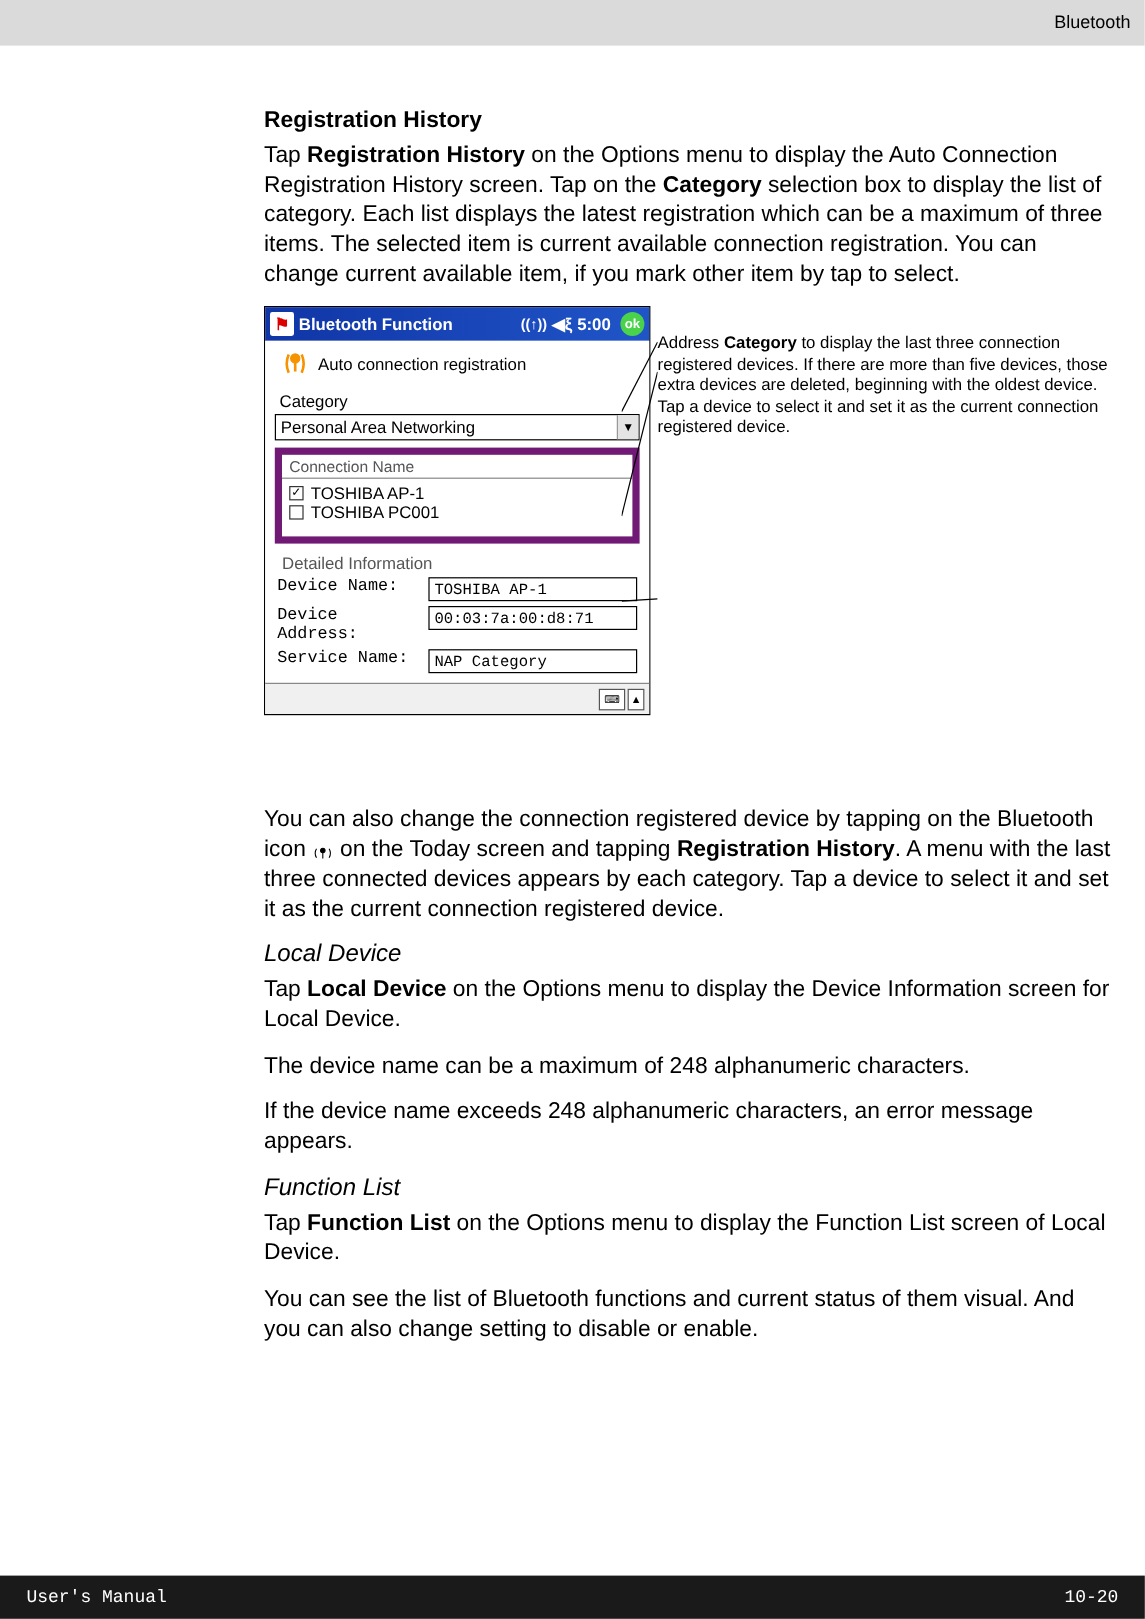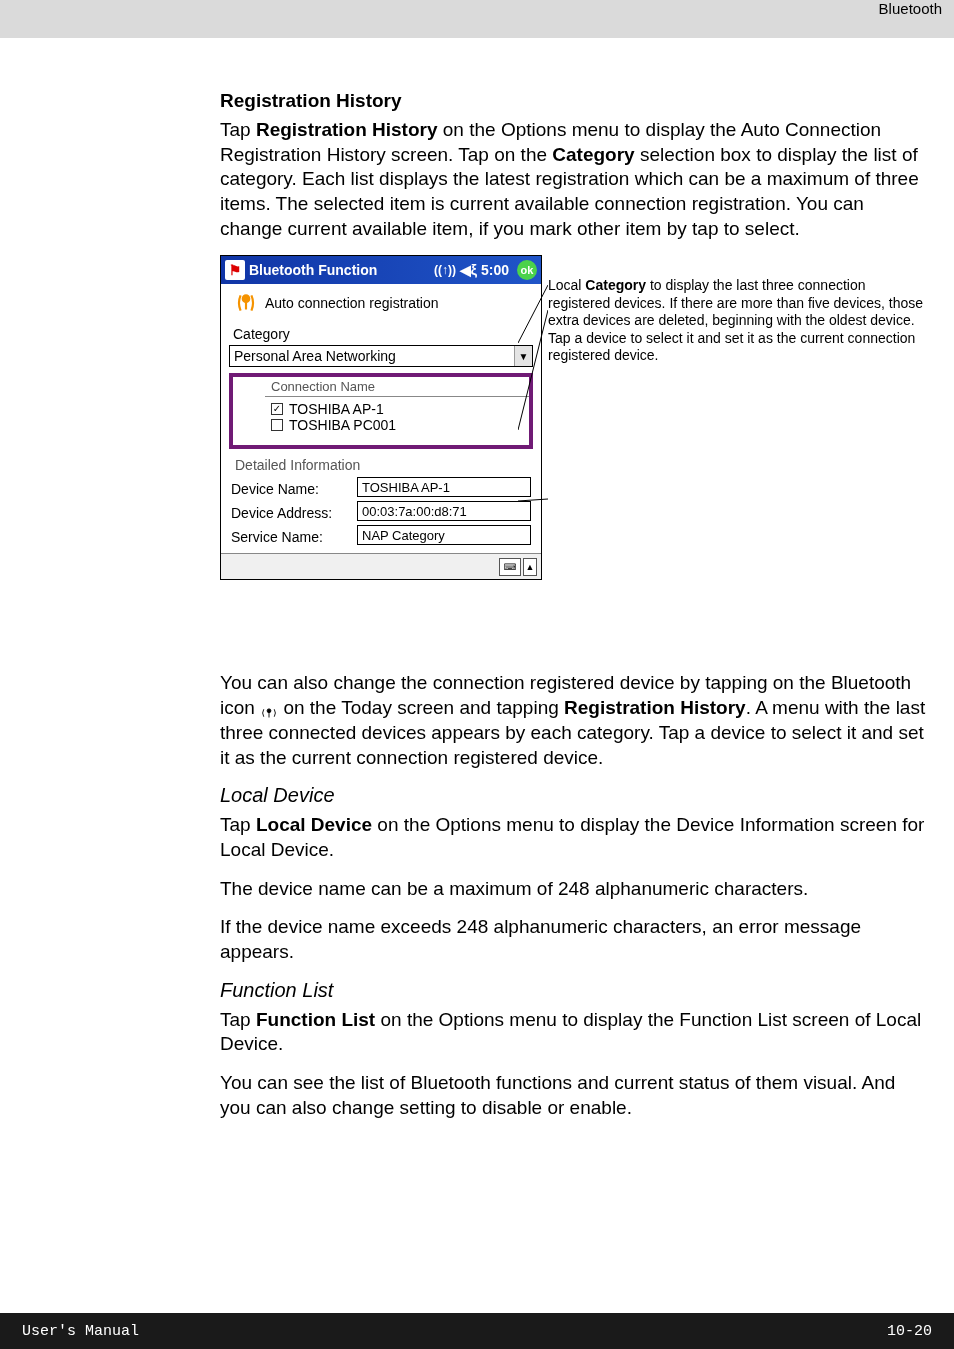--- a/index.html
+++ b/index.html
@@ -12,21 +12,21 @@
   }
   .topbar {
     width: 100%;
     height: 38px;
     background: #dadada;
     position: relative;
   }
   .topbar .label {
     position: absolute;
     right: 12px;
-    top: 0;
+    top: 10px;
     font-size: 15px;
   }
   .content {
     padding: 52px 26px 0 220px;
   }
   h3.reg {
     font-size: 19px;
     font-weight: bold;
     margin-bottom: 6px;
   }
@@ -71,27 +71,27 @@
     padding: 6px 6px 4px 6px;
     font-size: 14px;
     flex: 1;
     font-family: Tahoma, Arial, sans-serif;
   }
   .screen .headrow { display:flex; align-items:center; gap:6px; margin-bottom:10px; padding-left:6px;}
   .screen .bticon { width:26px;height:26px;color:#f59300; font-size:22px; }
   .screen .catlabel { padding-left:6px; margin-bottom:3px; }
   .screen .dropdown { margin:0 2px; border:1px solid #000; height:22px; display:flex; align-items:center; padding:0 4px; position:relative; }
   .screen .dropdown .arrow { position:absolute; right:0; top:0; bottom:0; width:18px; border-left:1px solid #999; background:#e4e4e4; display:flex;align-items:center;justify-content:center; font-size:10px;}
-  .screen .listbox { margin:6px 2px 8px 2px; border:4px solid #701a75;padding-left:32px; }
+  .screen .listbox { margin:6px 2px 8px 2px; border:6px solid #701a75; }
   .screen .listhdr { border-bottom:1px solid #888; padding:2px 6px; color:#555; font-size:13px; }
   .screen .listbody { padding:4px 6px 12px 6px; }
   .screen .listitem { display:flex; align-items:center; gap:6px; font-size:14px; margin-bottom:0px; font-family: Tahoma, Arial, sans-serif;}
   .cb { width:12px;height:12px;border:1px solid #333;display:inline-flex;align-items:center;justify-content:center;font-size:10px;line-height:1; }
   .screen .detlabel { padding:0 4px; color:#555; margin:6px 0 4px 4px; font-size:14px;}
-  .screen .kv { display:flex; align-items:flex-end; margin:4px 4px; gap:6px; }
+  .screen .kv { display:flex; align-items:flex-start; margin:4px 4px; gap:6px;font-family:Liberation Mono, monospace; }
   .screen .kv .k { width:120px; font-size:14px; }
   .screen .kv .v { flex:1; border:1px solid #000; height:20px; display:flex;align-items:center;padding:0 4px; font-size:13px;}
   .bottombar { height:26px; border-top:1px solid #888; background:#f0f0f0; display:flex; justify-content:flex-end; align-items:center; padding:0 4px; gap:2px;}
   .bottombar .kbd { width:22px;height:18px;border:1px solid #555;background:#fff;display:flex;align-items:center;justify-content:center;font-size:9px;}
   .bottombar .up { width:14px;height:18px;border:1px solid #555;background:#fff;display:flex;align-items:center;justify-content:center;font-size:9px;}
   .callouts {
     flex: 1;
     font-size: 14px;
     line-height: 1.25;
     position: relative;
@@ -196,21 +196,21 @@
       </div>
     </div>
 
     <div class="callouts">
       <svg class="svg-lines" width="30" height="400" style="left:-30px;top:0">
         <line x1="0" y1="88" x2="30" y2="30" stroke="#000"></line>
         <line x1="0" y1="175" x2="30" y2="55" stroke="#000"></line>
         <line x1="0" y1="246" x2="30" y2="244" stroke="#000"></line>
       </svg>
       <div class="callout1">
-        <span>Local </span><b>Category</b><span> to display the last three connection registered devices. If there are more than five devices, those extra devices are deleted, beginning with the oldest device. Tap a device to select it and set it as the current connection registered device.</span>
+        <span>Address </span><b>Category</b><span> to display the last three connection registered devices. If there are more than five devices, those extra devices are deleted, beginning with the oldest device. Tap a device to select it and set it as the current connection registered device.</span>
       </div>
     </div>
   </div>
 
   <p class="body">
     <span>You can also change the connection registered device by tapping on the Bluetooth icon </span><span class="bticon-inline"><svg viewBox="0 0 24 16" width="18" height="14">
           <g fill="none" stroke="#000" stroke-width="1.2">
             <path d="M5 3 Q2 8 5 13"></path>
             <path d="M19 3 Q22 8 19 13"></path>
             <circle cx="12" cy="5" r="2.5" fill="#000"></circle>

